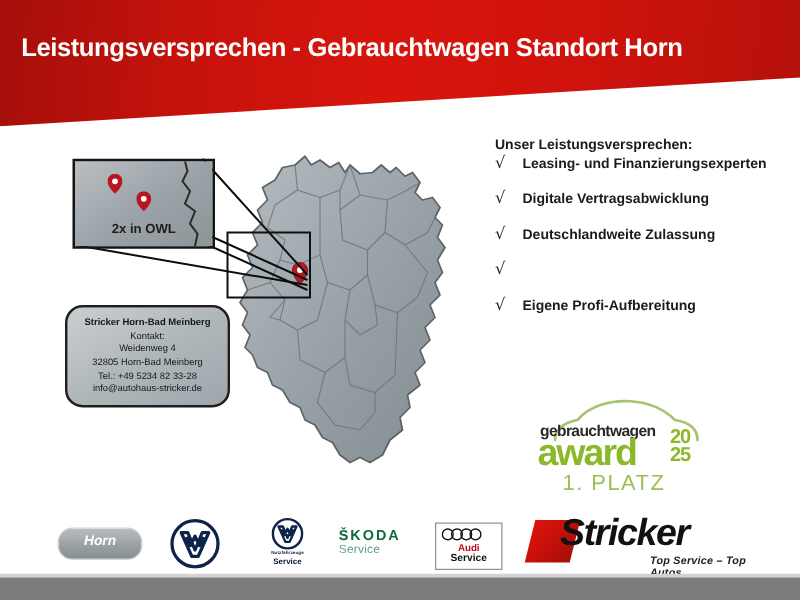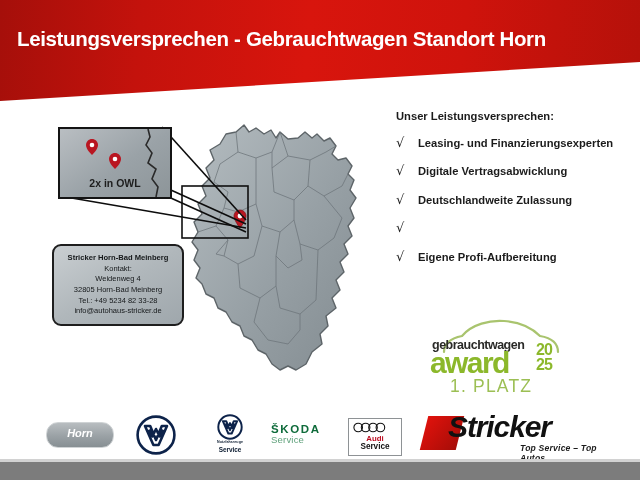--- a/index.html
+++ b/index.html
@@ -9,21 +9,21 @@
   
   .header-band{position:absolute;left:0;top:0;width:640px;height:102px;
     background:linear-gradient(95deg,#a50f0a 0%,#c4120c 22%,#d8150d 48%,#cf130c 72%,#b5110a 100%);
     clip-path:polygon(0 0,640px 0,640px 62px,0 101px);}
   .header-title{position:absolute;left:17px;top:27px;width:615px;
     color:#ffffff;font-size:20.5px;font-weight:700;letter-spacing:-0.35px;
     white-space:nowrap;}
 
   
   .promise-block{position:absolute;left:396px;top:110px;width:232px;}
-  .promise-head{font-size:11.2px;font-weight:700;color:#1b1b1b;margin-bottom:14px;}
+  .promise-head{font-size:11.2px;font-weight:700;color:#1b1b1b;margin-bottom:2px;}
   .promise-row{display:flex;align-items:flex-start;margin-bottom:13.5px;}
   .promise-check{width:22px;flex:0 0 22px;font-size:13px;color:#1b1b1b;line-height:1.15;
     font-family:"DejaVu Sans",sans-serif;}
   .promise-text{font-size:11.2px;font-weight:700;color:#1b1b1b;line-height:1.32;}
 
   
   .map-wrap{position:absolute;left:176px;top:108px;width:198px;height:292px;}
   .map-wrap svg{display:block;width:198px;height:292px;}
 
   
@@ -34,21 +34,21 @@
     background:linear-gradient(145deg,#b9bec2 0%,#9aa2a7 55%,#8d9599 100%);
     border:2px solid #141414;overflow:hidden;}
   .owl-inner-line{position:absolute;right:0;top:0;width:28px;height:68px;}
   .owl-label{position:absolute;left:0;right:0;bottom:8px;text-align:center;
     font-size:10.5px;font-weight:700;color:#1d1d1d;}
   .pin{position:absolute;width:12px;height:16px;}
 
   
   .contact-card{position:absolute;left:52px;top:244px;width:132px;
     background:linear-gradient(150deg,#c9ced1 0%,#b0b7bb 50%,#9fa7ac 100%);
-    border:2px solid #1e1e1e;border-radius:9px;
+    border:2px solid #1e1e1e;border-radius:14px;
     padding:7px 4px 7px 4px;text-align:center;box-sizing:border-box;}
   .contact-line{font-size:7.5px;color:#15181a;line-height:1.42;white-space:nowrap;}
   .contact-line.bold{font-weight:700;font-size:7.6px;}
 
   
   .award{position:absolute;left:424px;top:318px;width:150px;height:80px;}
   .award-car{position:absolute;left:18px;top:0;width:118px;height:36px;}
   .award-gw{position:absolute;left:8px;top:20px;font-size:12.5px;font-weight:700;
     color:#2a2a28;letter-spacing:-0.5px;}
   .award-word{position:absolute;left:6px;top:30px;font-size:30px;font-weight:700;

